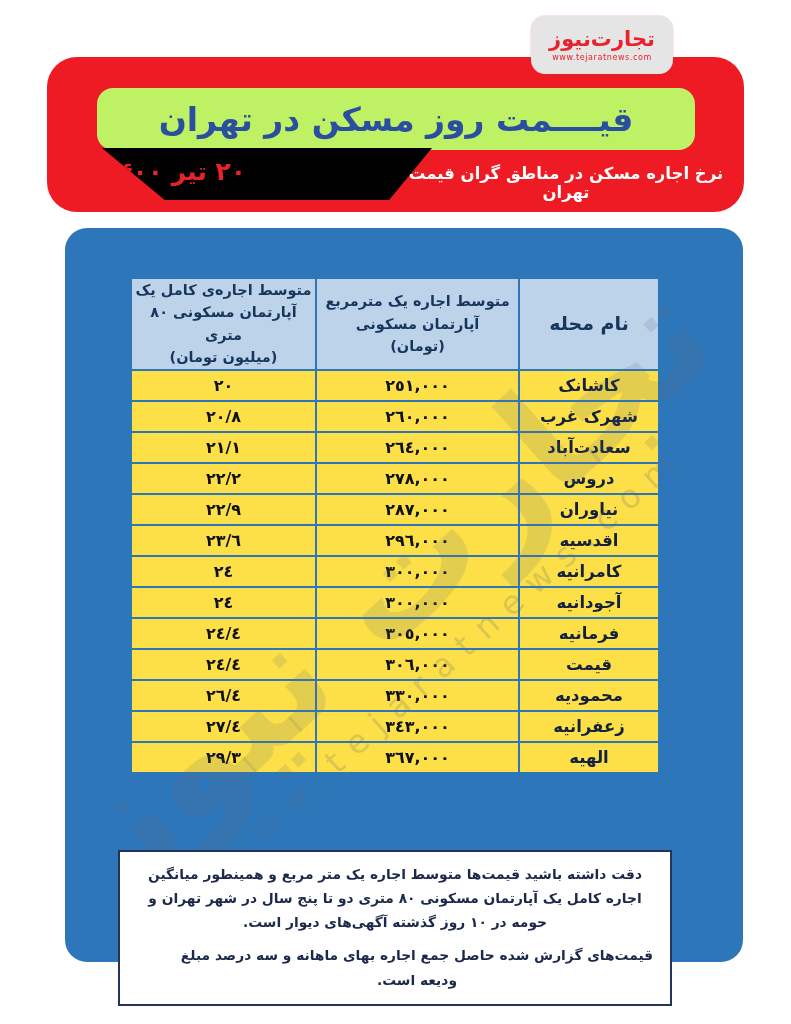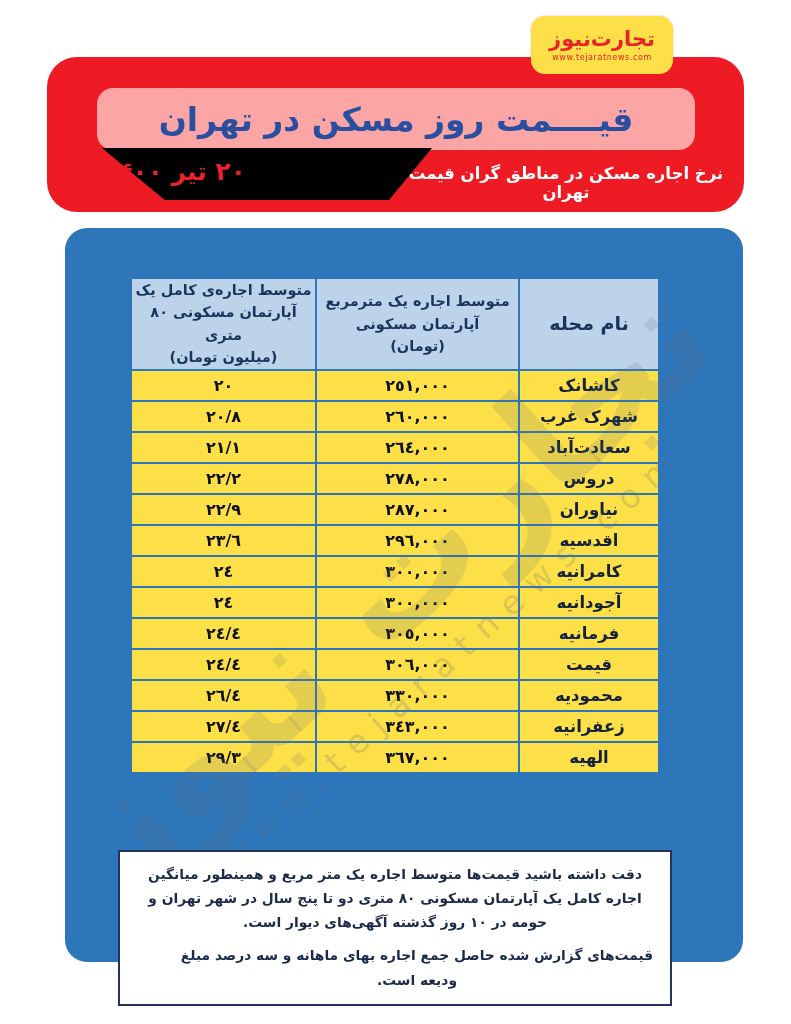--- a/index.html
+++ b/index.html
@@ -9,39 +9,39 @@
     position: relative;
     background: #ffffff;
     font-family: "DejaVu Sans", sans-serif;
     overflow: hidden;
   }
 
   
   .logo-card {
     position: absolute; left: 531px; top: 16px;
     width: 142px; height: 58px;
-    background: #fde047; border-radius: 14px;
+    background: #e5e5e5; border-radius: 14px;
     display: flex; flex-direction: column; align-items: center; justify-content: center;
     z-index: 6;
     box-shadow: 0 0 0 1px rgba(230,30,40,0.12);
   }
   .logo-title { color: #e8212a; font-size: 21px; font-weight: bold; line-height: 1; direction: rtl; }
   .logo-url { color: #e8212a; font-size: 8px; margin-top: 3px; letter-spacing: 0.6px; }
 
   
   .header {
     position: absolute; left: 47px; top: 57px;
     width: 697px; height: 155px;
     background: #ee1b24; border-radius: 30px;
     z-index: 2;
   }
   .title-box {
     position: absolute; left: 50px; top: 31px;
     width: 598px; height: 62px;
-    background: #fca5a5; border-radius: 16px;
+    background: #bef264; border-radius: 16px;
     display: flex; align-items: center; justify-content: center;
   }
   .main-title {
     color: #2b4fa0; font-size: 33px; font-weight: bold;
     direction: rtl; white-space: nowrap;
   }
   .date-shape {
     position: absolute; left: 55px; top: 91px;
     width: 330px; height: 52px;
     background: #000000;

